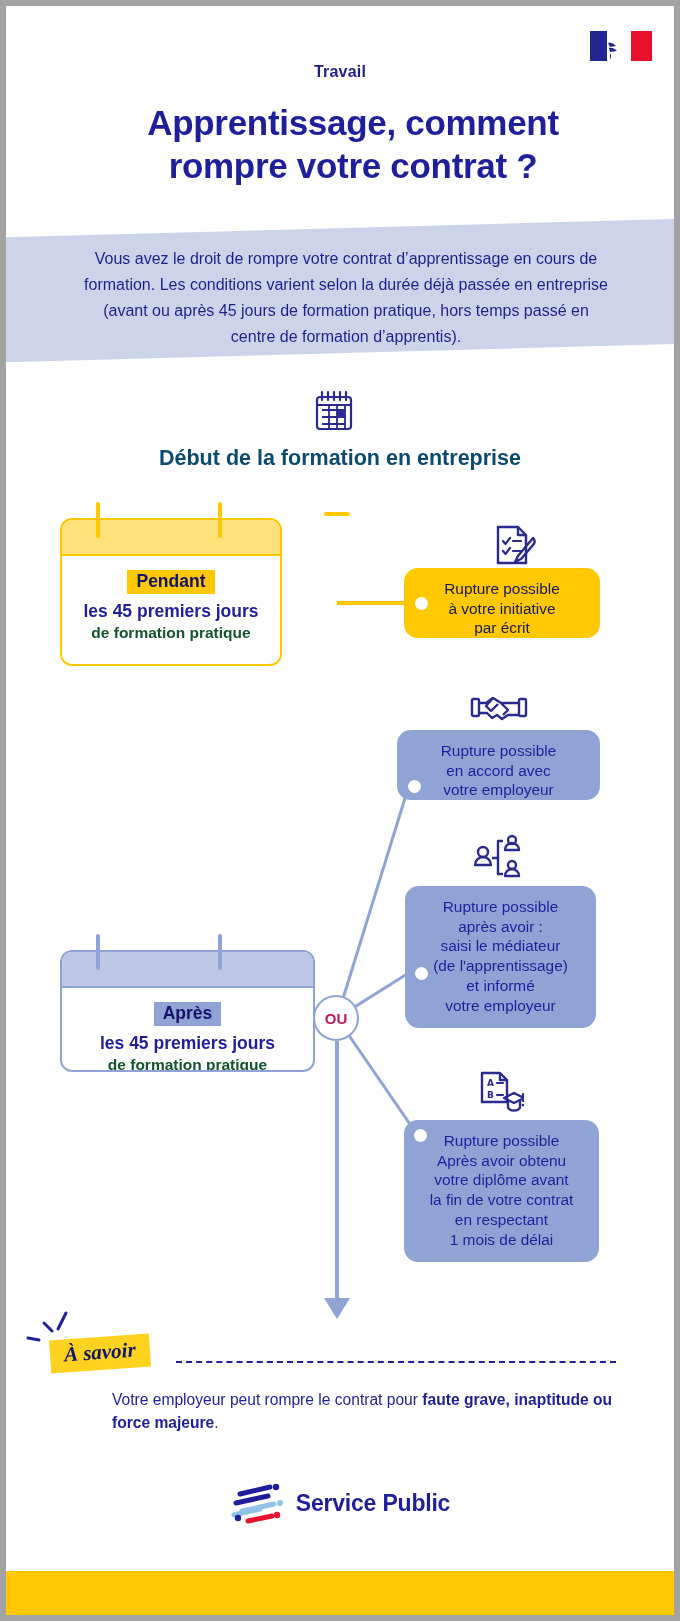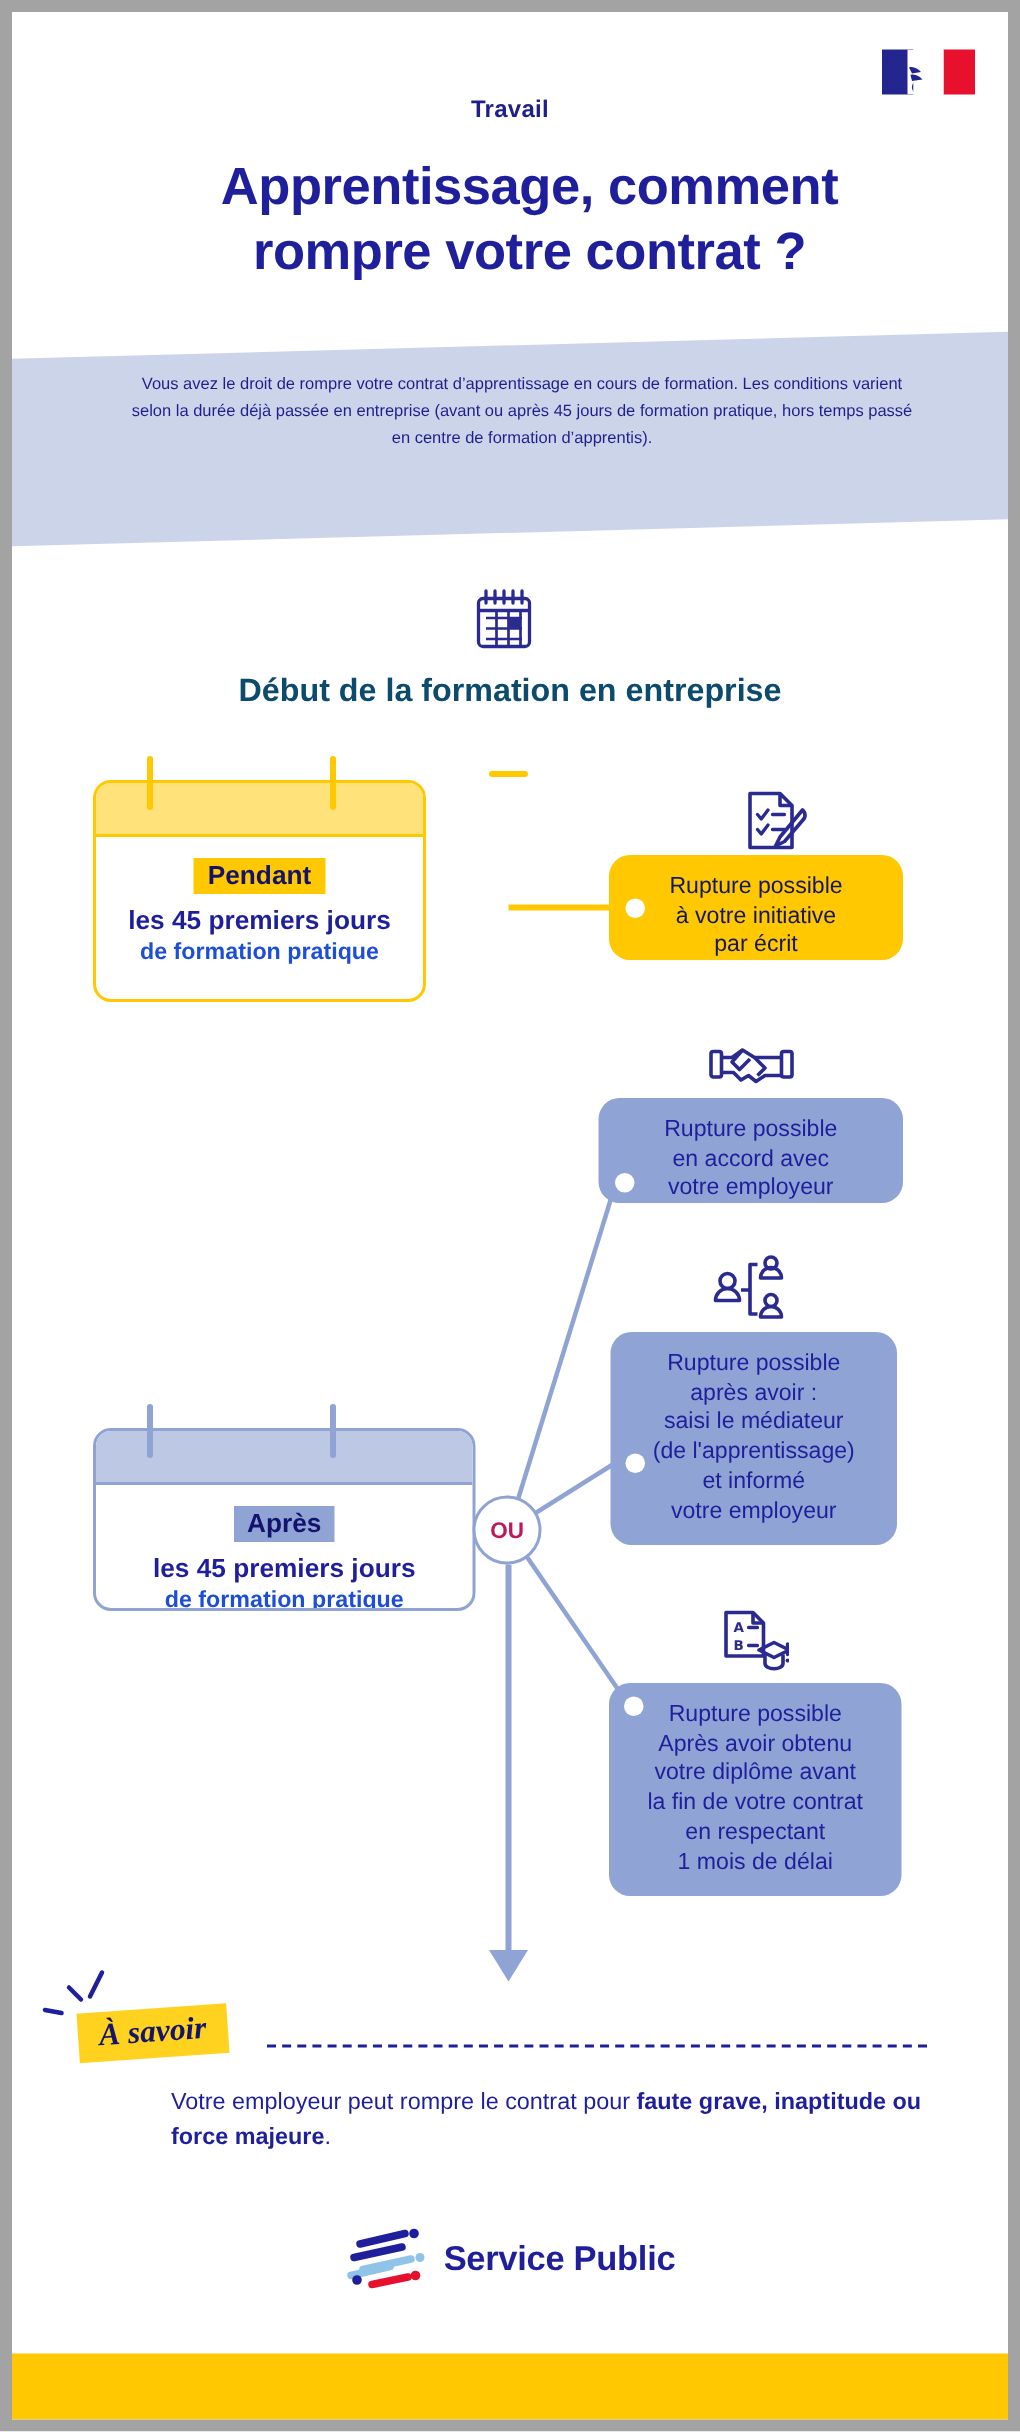--- a/index.html
+++ b/index.html
@@ -6,21 +6,21 @@
   html, body { background: #ffffff; }
   body {
     width: 680px; height: 1621px;
     font-family: "Liberation Sans", sans-serif;
     color: #1b1464;
     position: relative;
     overflow: hidden;
   }
   .page {
     position: absolute; inset: 0;
-    border: 8px solid #a3a3a3;
+    border: 6px solid #a3a3a3;
     background: #ffffff;
     overflow: hidden;
   }
 
   
   .flag {
     position: absolute; top: 25px; right: 22px;
     width: 62px; height: 30px;
     display: flex;
   }
@@ -50,21 +50,21 @@
   
   .intro-band {
     position: absolute; top: 222px; left: -12px;
     width: 704px; height: 125px;
     background: #ccd4ea;
     transform: skewY(-1.55deg);
   }
   .intro-text {
     position: absolute; top: 240px; left: 78px; width: 524px;
     text-align: center;
-    font-size: 11px; line-height: 1.62; color: #1f1f8c;
+    font-size: 16px; line-height: 1.62; color: #1f1f8c;
   }
 
   
   .cal-icon {
     position: absolute; top: 383px; left: 306px;
     width: 44px; height: 44px;
   }
   .section-title {
     position: absolute; top: 440px; left: 0; width: 100%;
     text-align: center;
@@ -91,21 +91,21 @@
   }
   .cal-card .chip {
     display: inline-block; padding: 1px 9px 2px;
     font-size: 17.5px; font-weight: bold; color: #13136e;
   }
   .cal-card .l1 {
     font-size: 17.5px; font-weight: bold; color: #1f1f9c;
     margin-top: 7px; line-height: 1.18;
   }
   .cal-card .l2 {
-    font-size: 15.5px; font-weight: bold; color: #1d4ed8;
+    font-size: 15.5px; font-weight: bold; color: #14532d;
     margin-top: 2px; line-height: 1.2;
   }
 
   #card-pendant { left: 54px; top: 512px; width: 222px; height: 148px; }
   #card-pendant .body { border: 2.5px solid #ffc800; }
   #card-pendant .bar { background: #ffe27a; border-bottom: 2.5px solid #ffc800; }
   #card-pendant .ring { background: #ffc800; }
   #card-pendant .chip { background: #ffc800; }
 
   #card-apres { left: 54px; top: 944px; width: 255px; height: 122px; }

